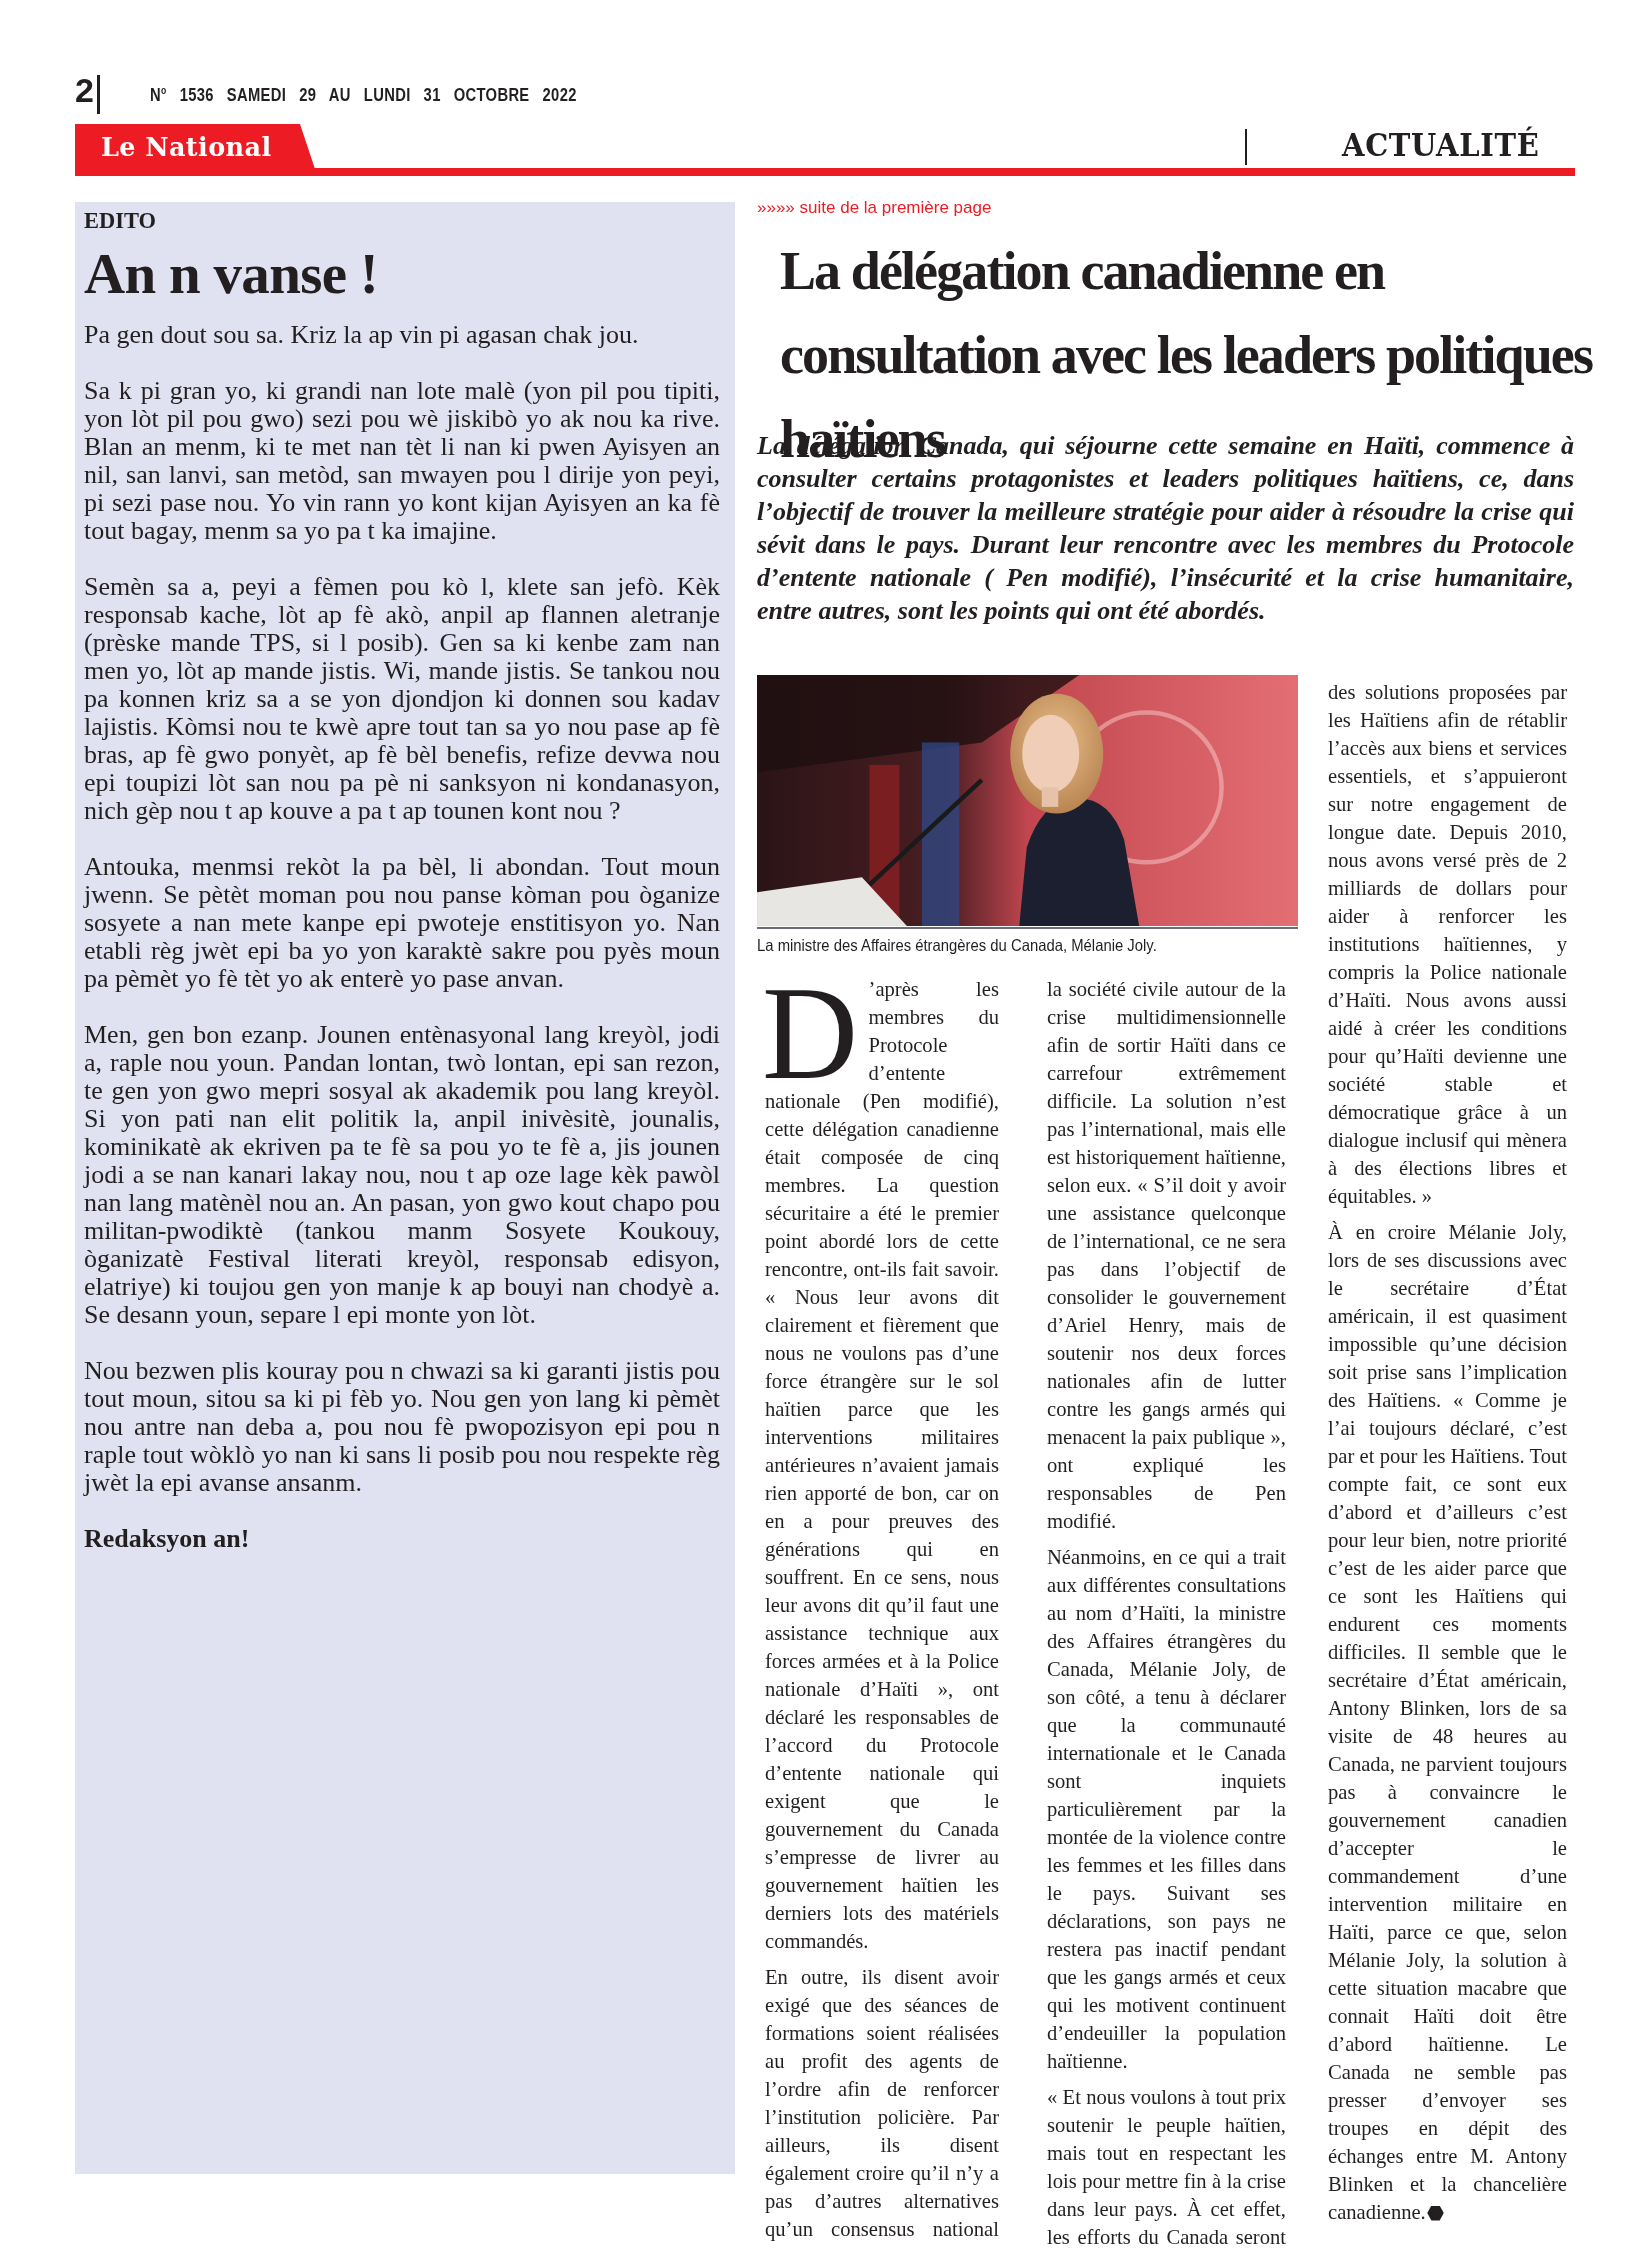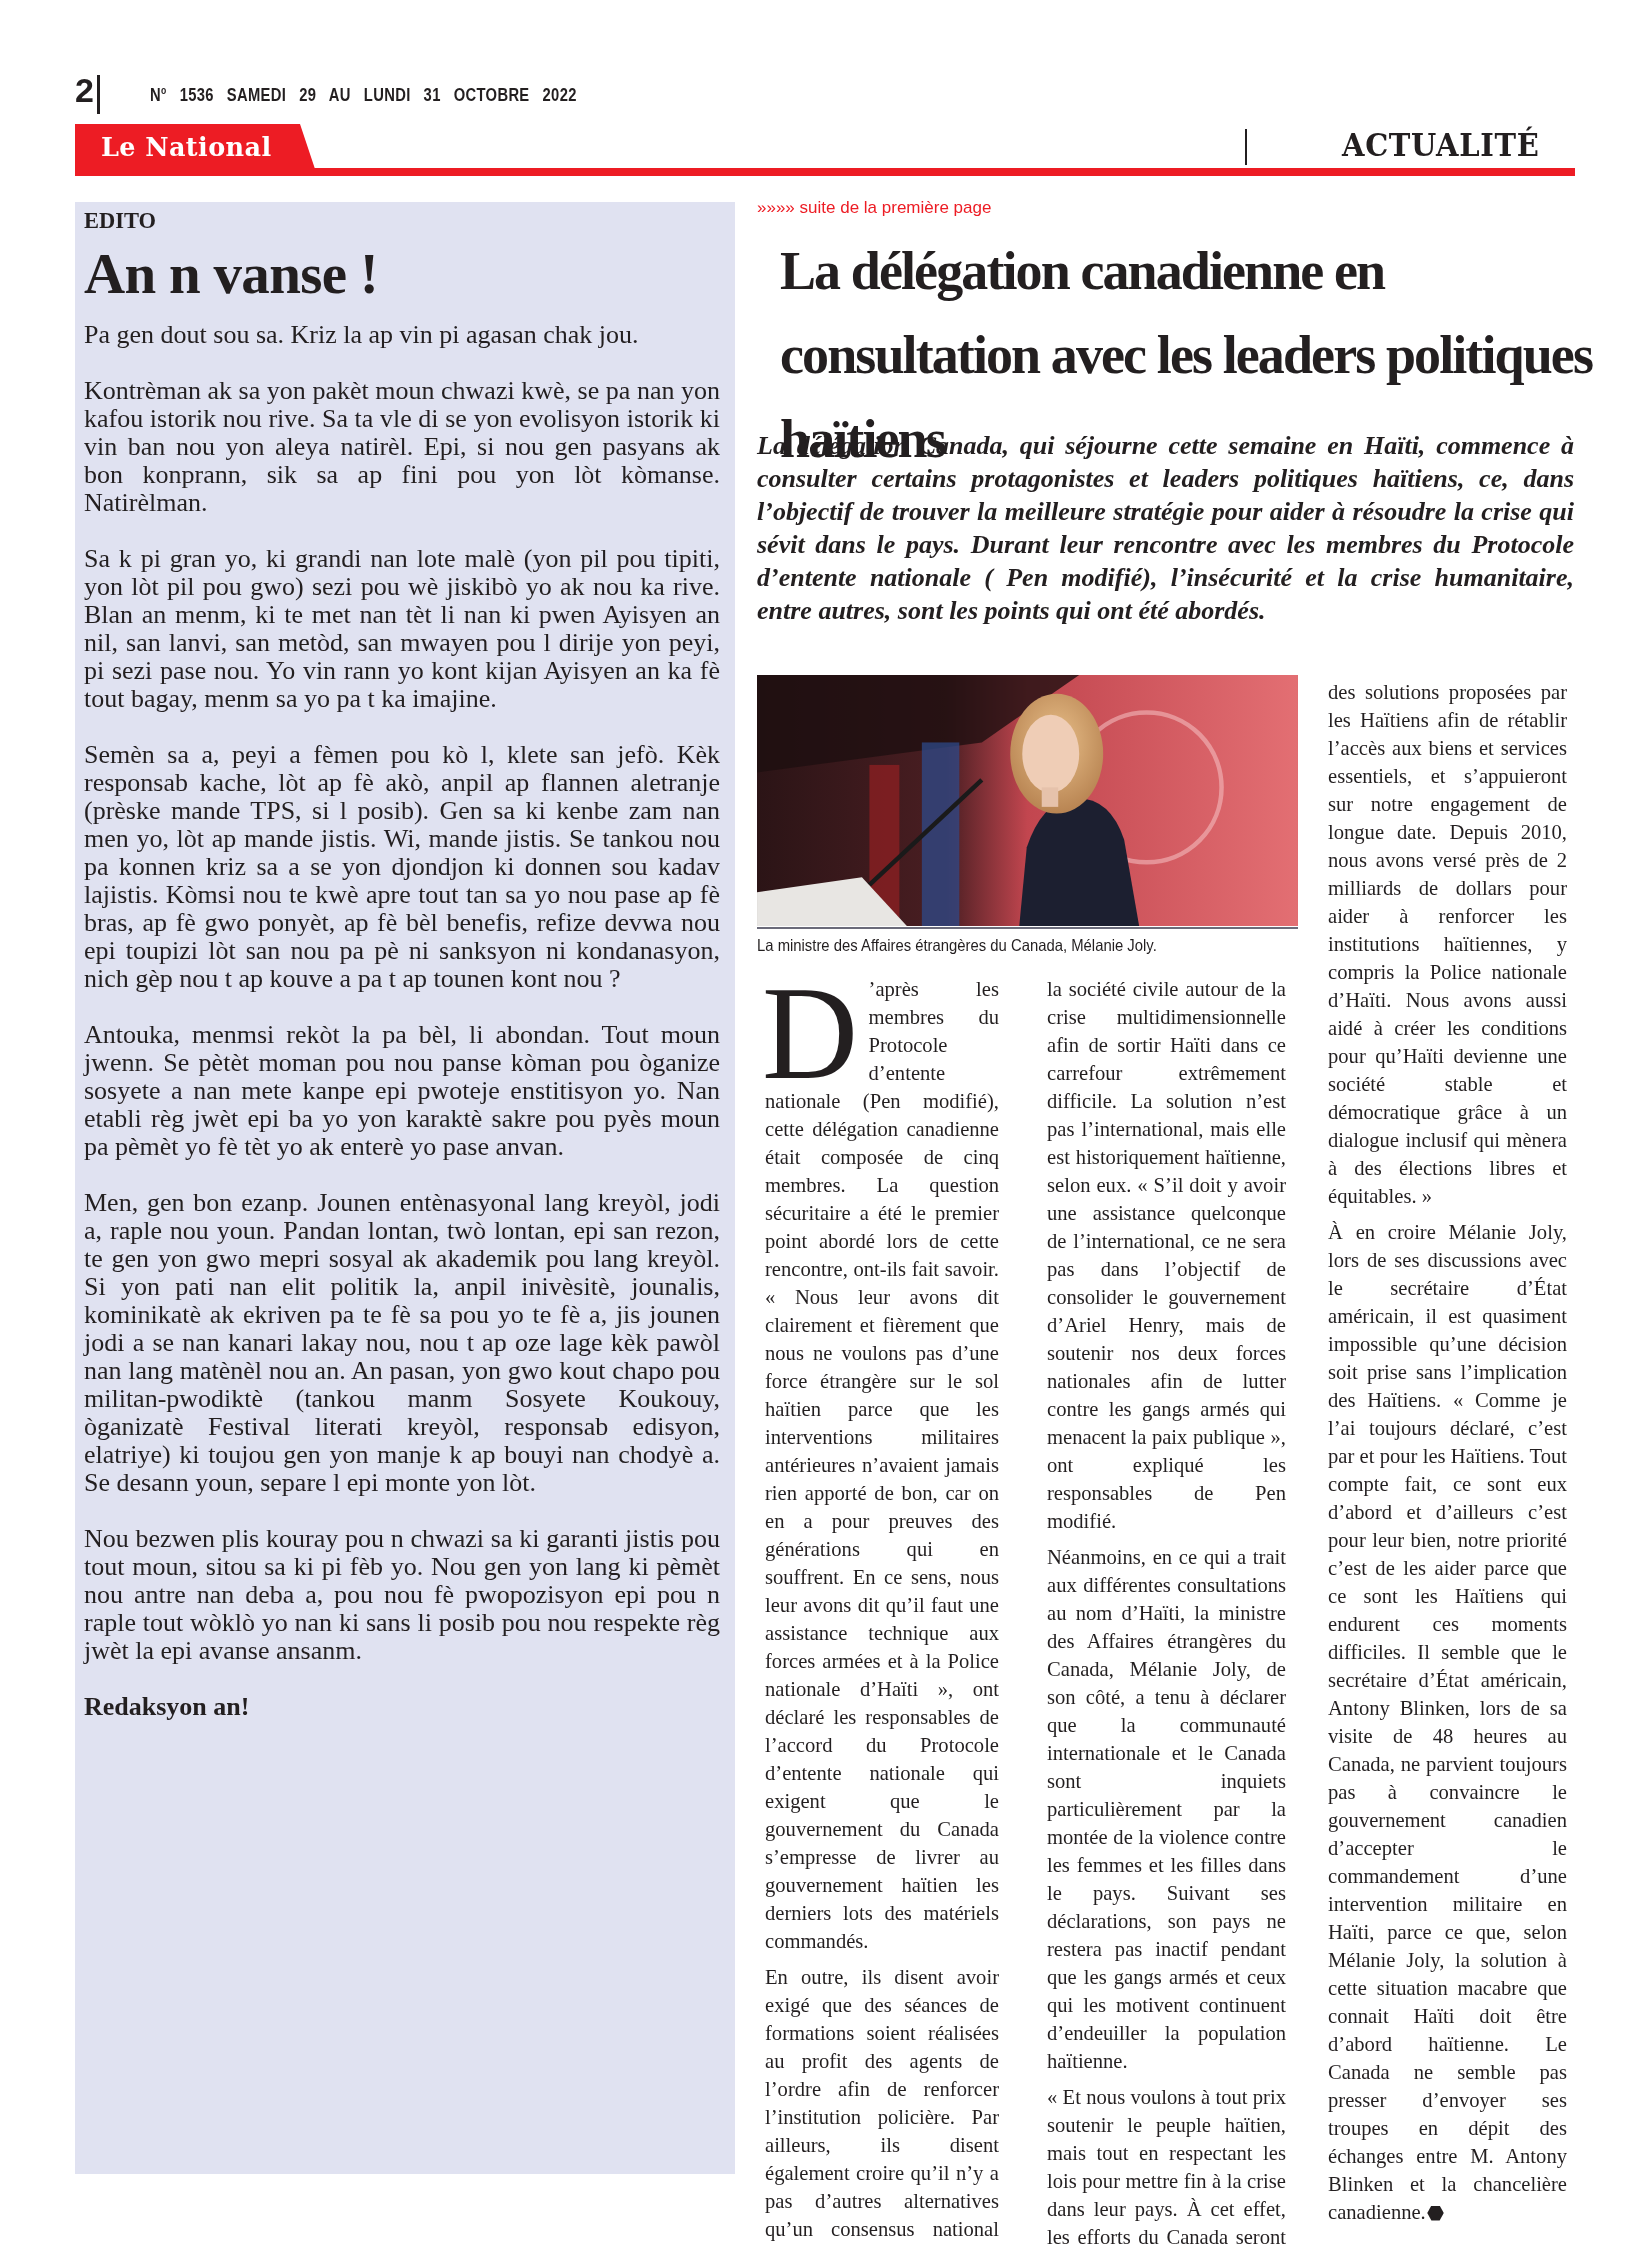--- a/index.html
+++ b/index.html
@@ -59,21 +59,20 @@
 <div class="abs brand-name">Le National</div>
 <div class="abs red-rule"></div>
 <div class="abs section-bar"></div>
 <div class="abs section-label">ACTUALITÉ</div>
 
 <div class="abs edito-box"></div>
 <div class="abs edito-kicker">EDITO</div>
 <div class="abs edito-title">An n vanse !</div>
 <div class="abs edito-body" lang="ht">
   <p>Pa gen dout sou sa. Kriz la ap vin pi agasan chak jou.</p>
-  <p>Kontrèman ak sa yon pakèt moun chwazi  kwè, se pa nan yon kafou istorik nou rive. Sa ta vle di se yon evolisyon istorik ki vin ban nou yon aleya natirèl. Epi, si nou gen pasyans ak bon konprann, sik sa ap fini pou yon lòt kòmanse. Natirèlman.</p>
   <p>Sa k pi gran yo, ki grandi nan lote malè (yon pil pou tipiti, yon lòt pil pou gwo) sezi pou wè jiskibò yo ak nou ka rive. Blan an menm, ki te met nan tèt li nan ki pwen Ayisyen an nil, san lanvi, san metòd, san mwayen pou l dirije yon peyi, pi sezi pase nou. Yo vin rann yo kont kijan Ayisyen an ka fè tout bagay, menm sa yo pa t ka imajine.</p>
   <p>Semèn sa a, peyi a fèmen pou kò l, klete san jefò. Kèk responsab kache, lòt ap fè akò, anpil ap flannen aletranje (prèske mande TPS, si l posib). Gen sa ki kenbe zam nan men yo, lòt ap mande jistis. Wi, mande jistis. Se tankou nou pa konnen kriz sa a se yon djondjon ki donnen sou kadav lajistis. Kòmsi nou te kwè apre tout tan sa yo nou pase ap fè bras, ap fè gwo ponyèt, ap fè bèl benefis, refize devwa nou epi toupizi lòt san nou pa pè ni sanksyon ni kondanasyon, nich gèp nou t ap kouve a pa t ap tounen kont nou ?</p>
   <p>Antouka, menmsi rekòt la pa bèl, li abondan. Tout moun jwenn. Se pètèt moman pou nou panse kòman pou òganize sosyete a nan mete kanpe epi pwoteje enstitisyon yo. Nan etabli règ jwèt epi ba yo yon karaktè sakre pou pyès moun pa pèmèt yo fè tèt yo ak enterè yo pase anvan.</p>
   <p>Men, gen bon ezanp. Jounen entènasyonal lang kreyòl, jodi a, raple nou youn. Pandan lontan, twò lontan, epi san rezon, te gen yon gwo mepri sosyal ak akademik pou lang kreyòl. Si yon pati nan elit politik la, anpil inivèsitè, jounalis, kominikatè ak ekriven pa te fè sa pou yo te fè a, jis jounen jodi a se nan kanari lakay nou, nou t ap oze lage kèk pawòl nan lang matènèl nou an. An pasan, yon gwo kout chapo pou militan-pwodiktè (tankou manm Sosyete Koukouy, òganizatè Festival literati kreyòl, responsab edisyon, elatriye) ki toujou gen yon manje k ap bouyi nan chodyè a. Se desann youn, separe l epi monte yon lòt.</p>
   <p>Nou bezwen plis kouray pou n chwazi sa ki garanti jistis pou tout moun, sitou sa ki pi fèb yo. Nou gen yon lang ki pèmèt nou antre nan deba a, pou nou fè pwopozisyon epi pou n raple tout wòklò yo nan ki sans li posib pou nou respekte règ jwèt la epi avanse ansanm.</p>
   <p class="edito-sign">Redaksyon an!</p>
 </div>
 
 <div class="abs suite">»»»» suite de la première page</div>
 <div class="abs art-title">La délégation canadienne en consultation avec les leaders politiques haïtiens</div>

